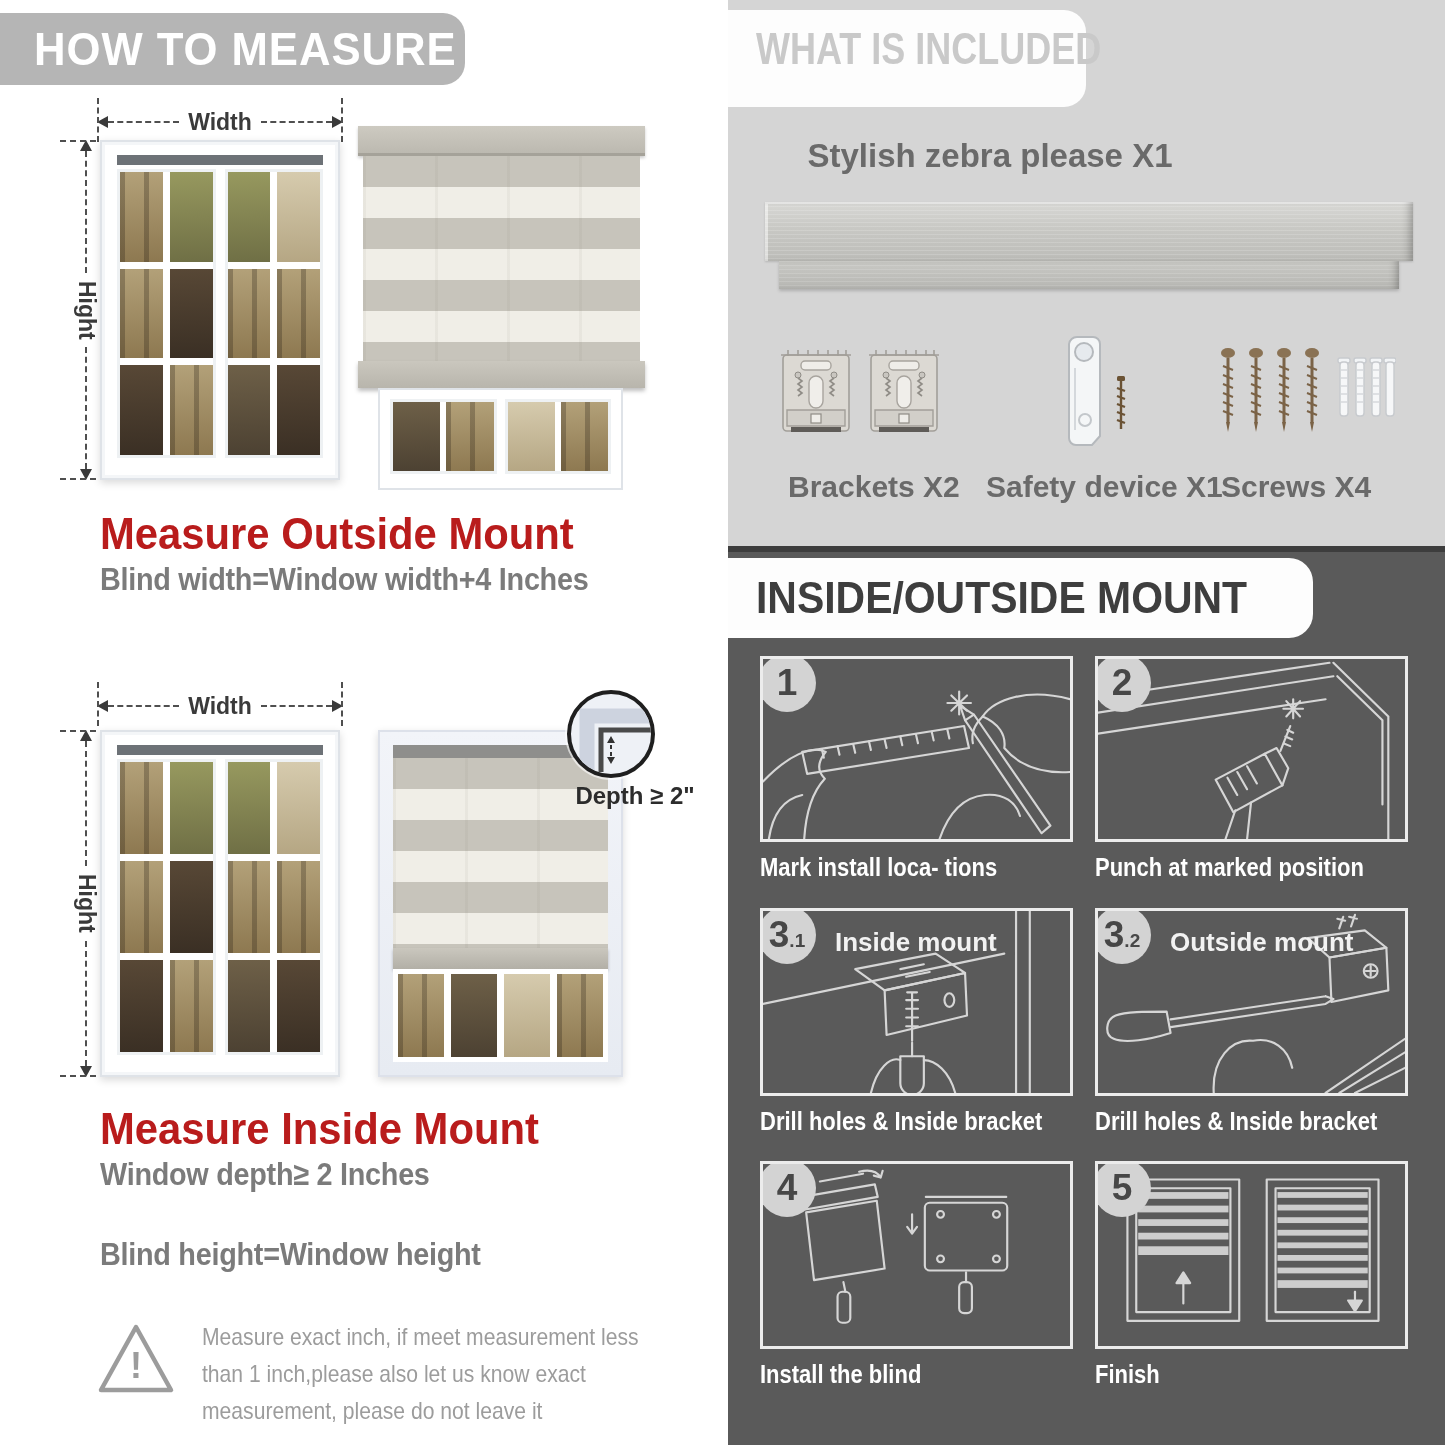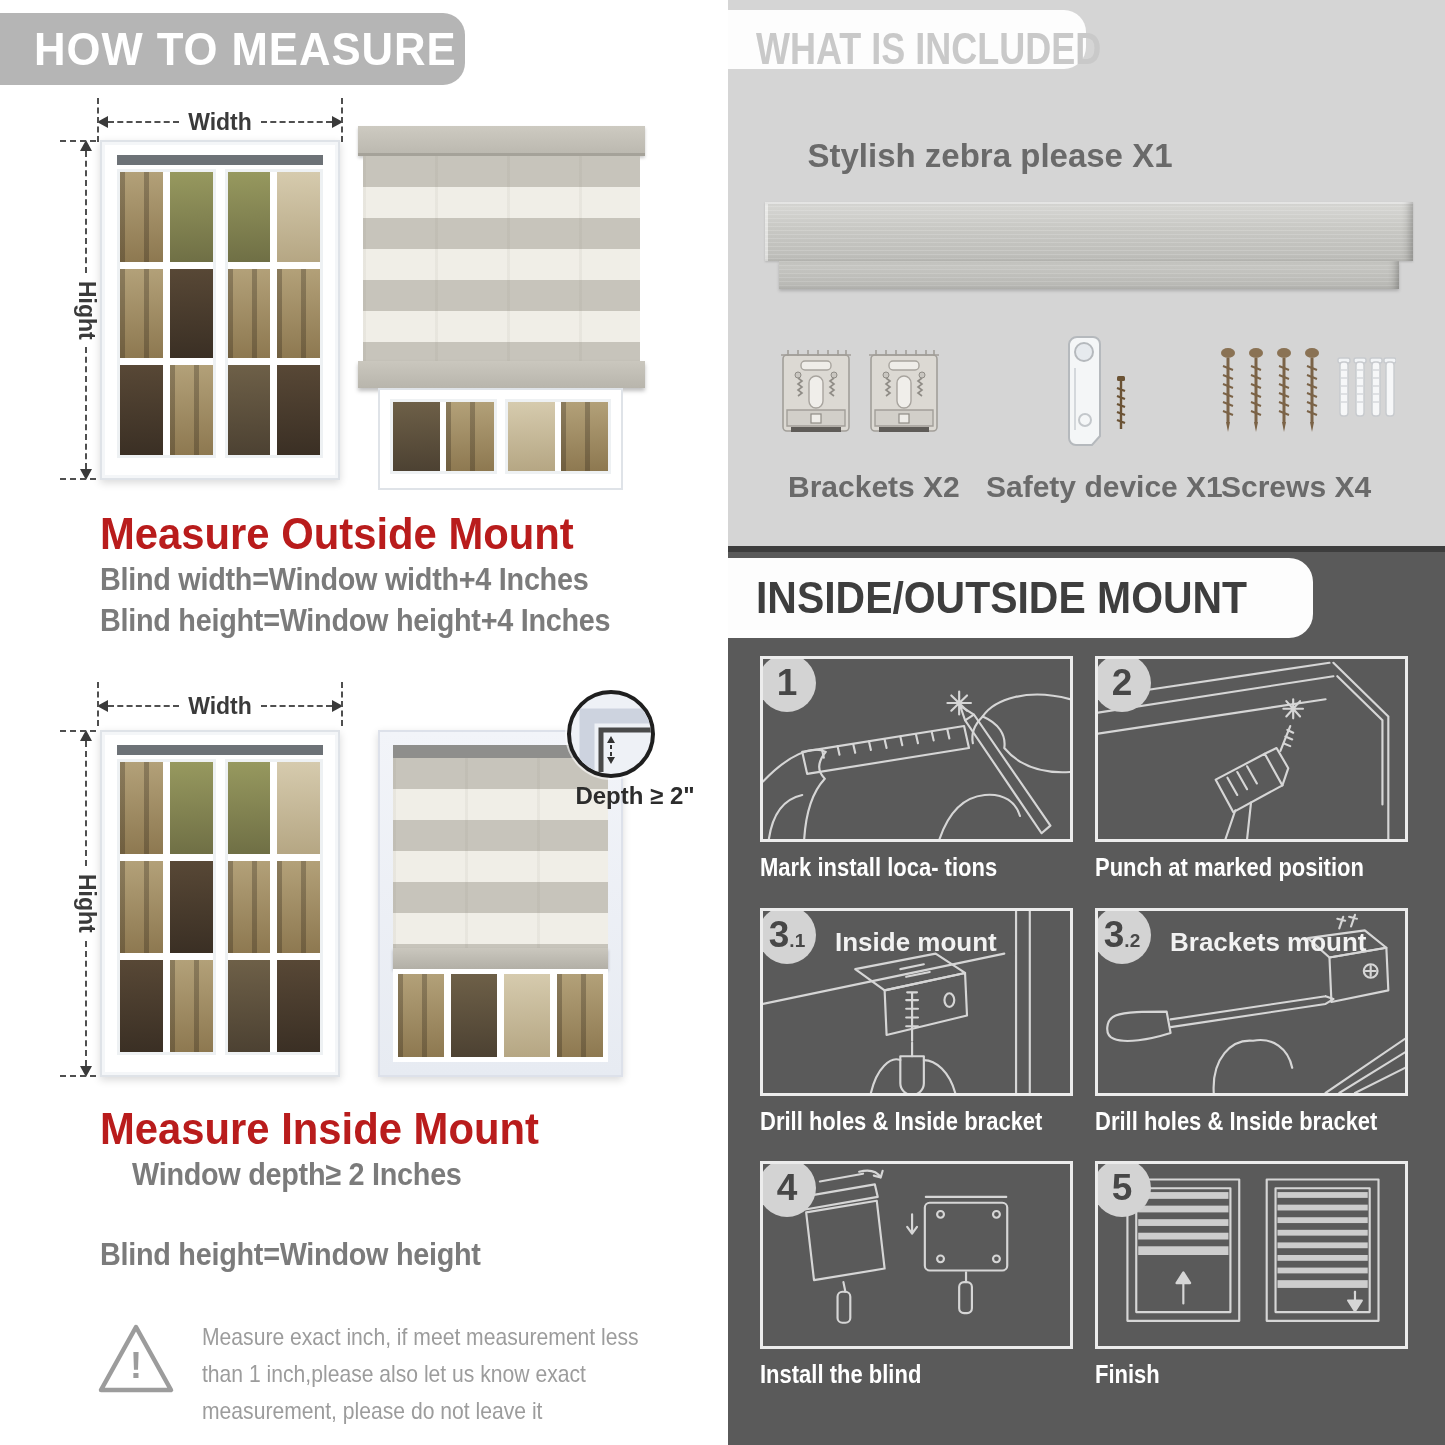--- a/index.html
+++ b/index.html
@@ -78,21 +78,21 @@
                border:4px solid #1f1f1f; background:#eef1f6; overflow:hidden; z-index:5;
                box-shadow:0 0 0 2px rgba(255,255,255,.6); }
   .depth-lbl { position:absolute; font-size:24px; font-weight:bold; color:#2c2c2c; white-space:nowrap;}
 
   .warn-row { position:absolute; display:flex; gap:26px; }
   .warn-text { font-size:24px; color:#9c9c9c; line-height:37px; white-space:nowrap; }
   .warn-text div{ transform:scaleX(.88); transform-origin:left center;}
 
   
   .right-top { position:absolute; left:728px; top:0; width:717px; height:546px; background:#d5d5d5; }
-  .band-inc { position:absolute; left:0; top:10px; width:358px; height:59px; background:#fdfdfd;
+  .band-inc { position:absolute; left:0; top:10px; width:358px; height:97px; background:#fdfdfd;
               border-radius:0 22px 22px 0; line-height:78px; padding-left:28px;
               font-size:45px; font-weight:bold; color:#c9c9c9; white-space:nowrap;}
   .band-inc span{display:inline-block; transform:scaleX(.8); transform-origin:left center;}
   .product-lbl { position:absolute; left:42px; top:137px; width:440px; text-align:center;
                  font-size:33px; font-weight:bold; color:#6a6a6a; }
   .headrail { position:absolute; left:37px; top:202px; width:648px; height:59px;
               background-image:repeating-linear-gradient(180deg,rgba(255,255,255,.16) 0 1px,rgba(0,0,0,0) 1px 4px),
                                linear-gradient(180deg,#d8d8d5,#c8c8c4 45%,#bcbcb8);
               box-shadow: inset -7px 0 9px -4px rgba(0,0,0,.28), inset 3px 2px 0 rgba(255,255,255,.5), 0 1px 2px rgba(0,0,0,.15);}
   .headrail2 { position:absolute; left:51px; top:261px; width:620px; height:28px;
@@ -181,21 +181,20 @@
         <div class="pane g2 slots"></div>
       </div>
     <div class="usash">
         <div class="pane g5"></div>
         <div class="pane g1 slots"></div>
       </div>
   </div>
 
   <h2 class="m-title" style="left:100px;top:509px;"><span>Measure Outside Mount</span></h2>
   <div class="formula" style="left:100px;top:561px;"><span>Blind width=Window width+4 Inches</span></div>
-  <div class="formula" style="left:100px;top:602px;"><span>Blind height=Window height+4 Inches</span></div>
 
   <div class="harrow" style="left:97px;top:694px;width:246px;">
     <i class="tri-l"></i>
       <span class="dash"></span>
     <span class="lbl">Width</span>
     <span class="dash"></span>
       <i class="tri-r"></i>
   </div>
   <div class="vtick" style="left:97px;top:682px;"></div>
   <div class="vtick" style="left:341px;top:682px;"></div>
@@ -248,21 +247,21 @@
     <svg viewBox="0 0 88 88" width="88" height="88">
       <path d="M16,78 L16,22 L82,22" stroke="#cdd3df" stroke-width="15" fill="none"></path>
       <path d="M30,78 L30,36 L82,36" stroke="#4a4a4a" stroke-width="5" fill="none"></path>
       <path d="M40,44 L40,66" stroke="#333" stroke-width="2" stroke-dasharray="4,3"></path>
       <path d="M40,42 l-4,7 h8 Z M40,70 l-4,-7 h8 Z" fill="#333"></path>
     </svg>
   </div>
   <div class="depth-lbl" style="left:560px;top:782px;width:150px;text-align:center;">Depth ≥ 2"</div>
 
   <h2 class="m-title" style="left:100px;top:1104px;"><span>Measure Inside Mount</span></h2>
-  <div class="formula" style="left:100px;top:1156px;margin-left:32px;"><span>Window depth≥ 2 Inches</span></div>
+  <div class="formula" style="left:100px;top:1156px;"><span>Window depth≥ 2 Inches</span></div>
   <div class="formula" style="left:100px;top:1236px;"><span>Blind height=Window height</span></div>
 
   <div class="warn-row" style="left:96px;top:1318px;">
     <svg width="80" height="82" viewBox="0 0 80 82">
       <path d="M40,9 L75,72 H5 Z" fill="none" stroke="#9c9c9c" stroke-width="4.5" stroke-linejoin="round"></path>
       <text x="40" y="60" font-size="36" font-weight="bold" fill="#9c9c9c" text-anchor="middle">!</text>
     </svg>
     <div class="warn-text">
       <div>Measure exact inch, if meet measurement less</div>
       <div>than 1 inch,please also let us know exact</div>
@@ -440,21 +439,21 @@
     </div>
     <div class="cap">Drill holes &amp;  Inside bracket</div>
   </div>
 
   <div class="step" style="left:367px;top:356px;">
     <div class="frame" style="height:188px;">
       <span class="numc">
           <span>3</span>
           <span class="sub">.2</span>
         </span>
-      <span class="inline-lbl">Brackets mount</span>
+      <span class="inline-lbl">Outside mount</span>
       <svg viewBox="0 0 313 188" preserveAspectRatio="none">
         <g class="lineart">
           <path d="M214,28 L272,20 L294,38 L236,48 Z"></path>
           <path d="M236,48 L294,38 L296,82 L238,94 Z"></path>
           <circle cx="278" cy="62" r="7"></circle>
           <path d="M273,62 h10 M278,57 v10"></path>
           <path d="M246,18 l4,-12 M258,16 l4,-12 M244,8 l8,2 M256,6 l8,2"></path>
           <path d="M74,112 L232,88 M74,120 L232,96 M232,88 L240,91 L232,96"></path>
           <path d="M18,108 C8,112 6,128 16,132 C28,137 52,133 74,126 L70,104 C48,104 28,104 18,108 Z"></path>
           <path d="M118,188 C116,152 136,132 158,134 C178,130 194,142 198,162"></path>

